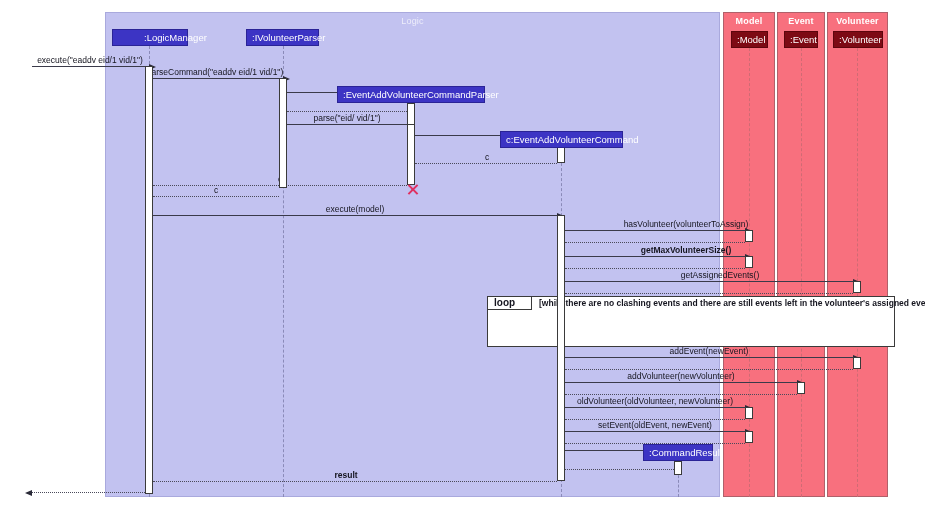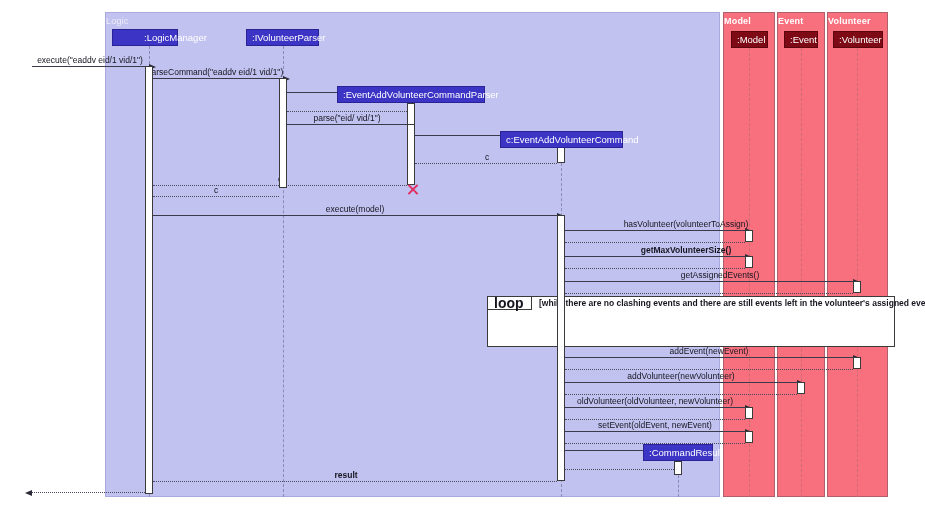--- a/index.html
+++ b/index.html
@@ -31,20 +31,21 @@
   }
   .panel.red {
     background: #f8707e;
     border-color: #b0606a;
   }
   .panel-title {
     position: absolute;
     top: 3px;
     left: 0;
     width: 100%;
+    text-align: center;
     font-size: 9px;
     font-weight: bold;
     color: #ffffff;
     letter-spacing: 0.2px;
     white-space: nowrap;
   }
   .panel.logic .panel-title {
     color: #ededfa;
     font-weight: normal;
   }
@@ -151,21 +152,21 @@
   }
   .frag-tab {
     position: absolute;
     left: 0;
     top: 0;
     height: 13px;
     box-sizing: border-box;
     border-right: 1.5px solid #3a3a3a;
     border-bottom: 1.5px solid #3a3a3a;
     background: #ffffff;
-    font-size: 14px;
+    font-size: 10px;
     font-weight: bold;
     color: #15151f;
     line-height: 12px;
     padding: 0 6px 0 6px;
     white-space: nowrap;
   }
   .frag-guard {
     position: absolute;
     font-size: 8.5px;
     font-weight: bold;
@@ -348,21 +349,21 @@
       <div class="activation" style="left: 745px; top: 230px; height: 12px;"></div>
       <div class="activation" style="left: 745px; top: 256px; height: 12px;"></div>
       <div class="activation" style="left: 853px; top: 281px; height: 12px;"></div>
       <div class="activation" style="left: 853px; top: 357px; height: 12px;"></div>
       <div class="activation" style="left: 797px; top: 382px; height: 12px;"></div>
       <div class="activation" style="left: 745px; top: 407px; height: 12px;"></div>
       <div class="activation" style="left: 745px; top: 431px; height: 12px;"></div>
       <div class="activation" style="left: 674px; top: 461px; height: 14px;"></div>
     </div>
   <div id="participants-layer">
-      <div class="participant blue" style="left: 112px; top: 29px; width: 66px; padding-left: 31px;">:LogicManager</div>
+      <div class="participant blue" style="left: 112px; top: 29px; width: 76px; padding-left: 31px;">:LogicManager</div>
       <div class="participant blue" style="left: 246px; top: 29px; width: 73px;">:IVolunteerParser</div>
       <div class="participant blue" style="left: 337px; top: 86px; width: 148px;">:EventAddVolunteerCommandParser</div>
       <div class="participant blue" style="left: 500px; top: 131px; width: 123px;">c:EventAddVolunteerCommand</div>
       <div class="participant blue" style="left: 643px; top: 444px; width: 70px;">:CommandResult</div>
       <div class="participant darkred" style="left: 731px; top: 31px; width: 37px;">:Model</div>
       <div class="participant darkred" style="left: 784px; top: 31px; width: 34px;">:Event</div>
       <div class="participant darkred" style="left: 833px; top: 31px; width: 50px;">:Volunteer</div>
     </div>
   <div id="destroy-layer">
       <div class="destroy" style="left: 405px; top: 183px;"></div>

